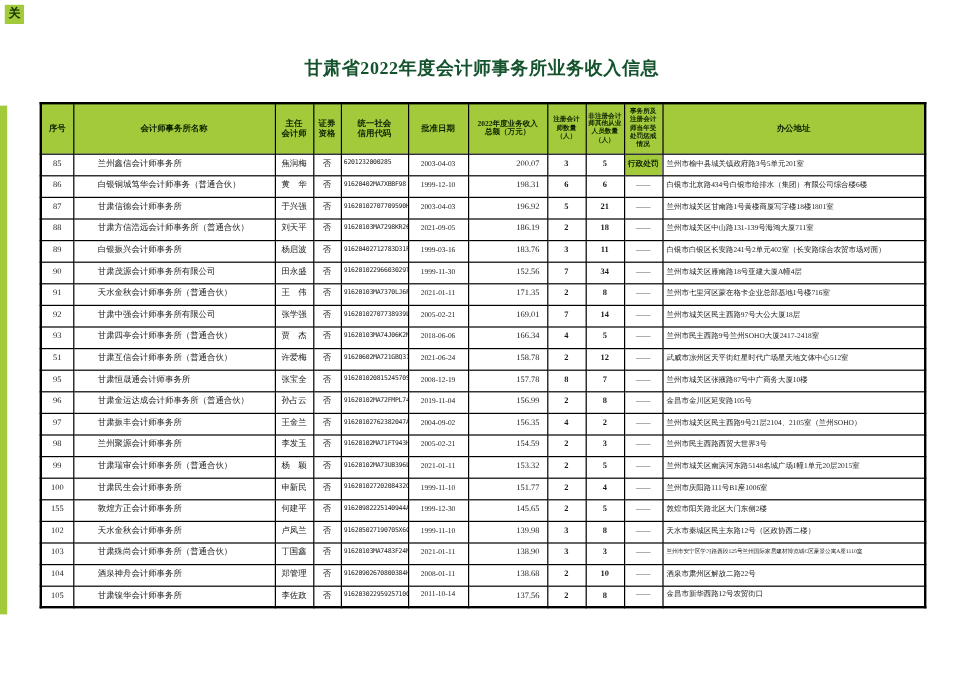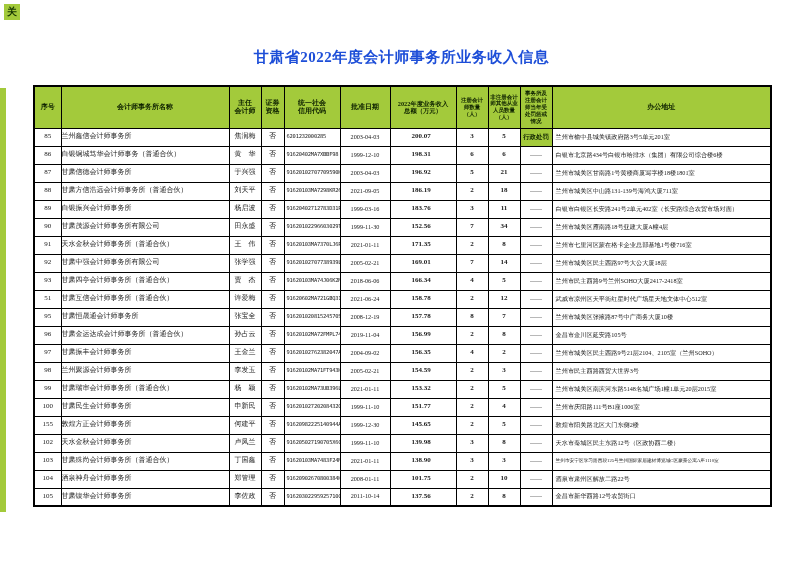--- a/index.html
+++ b/index.html
@@ -17,21 +17,21 @@
     display:flex; align-items:center; justify-content:center; line-height:1;
   }
   .left-strip {
     position:absolute; left:0; top:88px; width:6px; height:424px;
     background:var(--accent);
   }
 
   .page-title {
     position:absolute; left:33px; top:48px; width:737px; margin:0;
     text-align:center; font-size:15px; font-weight:bold; letter-spacing:.5px;
-    color:#1d4ed8;
+    color:#14532d;
   }
 
   table.income {
     position:absolute; left:33px; top:85px; width:737px;
     border-collapse:collapse; table-layout:fixed;border-radius:15px;
   }
   table.income, table.income th, table.income td { border:1px solid var(--line); }
   table.income { border-width:2px; }
 
   thead th {
@@ -39,24 +39,24 @@
     font-size:7px; line-height:1.2; height:42px; padding:1px;
     vertical-align:middle; text-align:center; white-space:pre-line;
   }
   thead th.small { font-size:5.5px; line-height:1.25; }
   thead th.mid   { font-size:6.3px; }
 
   tbody td {
     height:18px; padding:0 2px; font-size:7px; line-height:1.1;
     text-align:center; vertical-align:middle; overflow:hidden; white-space:nowrap;
   }
-  td.left { text-align:left; padding-left:0; }
+  td.left { text-align:left; padding-left:20px; }
   td.code { font-family:"DejaVu Sans Mono",monospace; font-size:5.4px; letter-spacing:-.2px; text-align:left; padding-left:2px; }
   td.date { font-size:6.2px; }
-  td.rev  { padding-right:6px; font-weight:bold; font-size:7px;margin-top:20px; }
+  td.rev  { text-align:right; padding-right:6px; font-weight:normal; font-size:7px;margin-top:20px; }
   td.cnt  { font-weight:bold; }
   td.pen  { font-size:6px; color:#222; }
   td.pen.hl { background:var(--accent); font-weight:bold; font-size:6.4px; color:#0e2200; }
   td.addr { font-size:6.2px; text-align:left; padding-left:3px; }
   td.addr.small { font-size:4.7px; }
 </style>
 </head>
 <body>
 
 <div class="sheet">
@@ -355,21 +355,21 @@
     <td class="pen">——</td>
     <td class="addr small">兰州市安宁区学习路西段125号兰州国际家居建材博览城C区豪景公寓A座1110室</td>
   </tr>
         <tr>
     <td>104</td>
     <td class="left">酒泉神舟会计师事务所</td>
     <td>郑管理</td>
     <td>否</td>
     <td class="code">91620902670800384H</td>
     <td class="date">2008-01-11</td>
-    <td class="rev">101.75</td>
+    <td class="rev">138.68</td>
     <td class="cnt">2</td>
     <td class="cnt">10</td>
     <td class="pen">——</td>
     <td class="addr">酒泉市肃州区解放二路22号</td>
   </tr>
         <tr>
     <td>105</td>
     <td class="left">甘肃镍华会计师事务所</td>
     <td>李佐政</td>
     <td>否</td>

